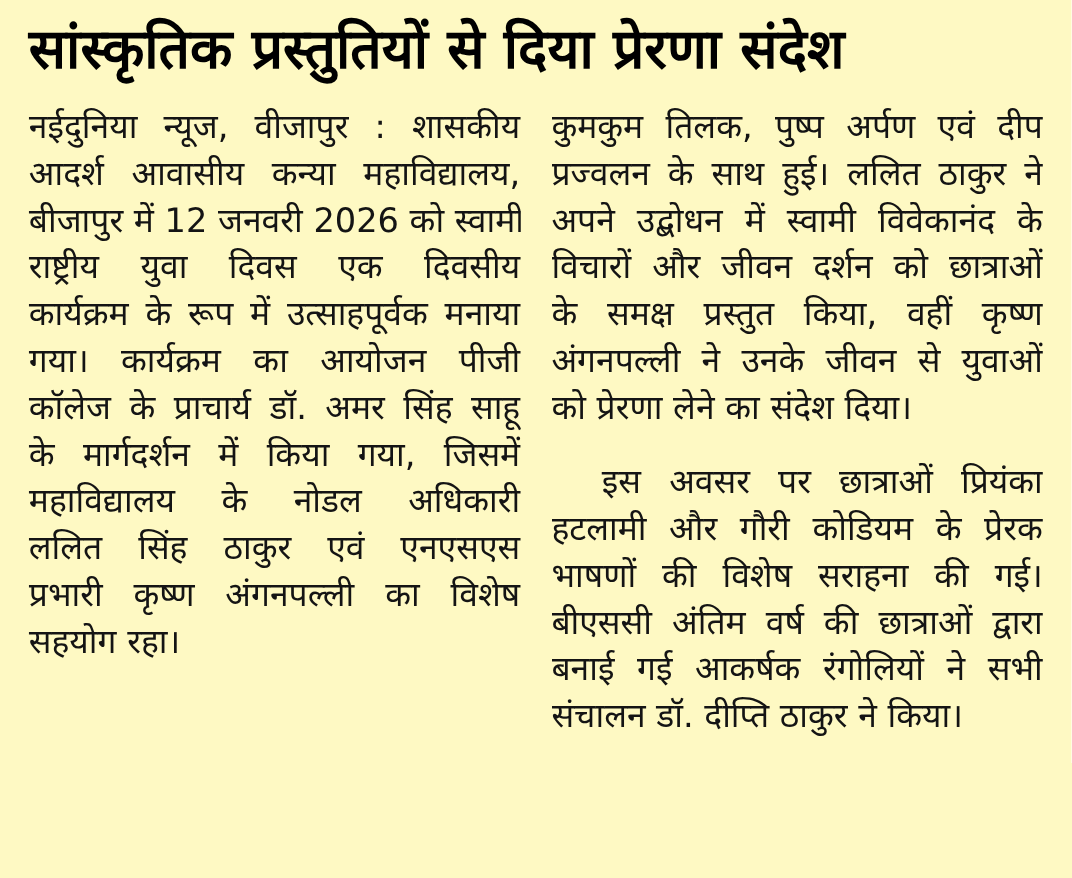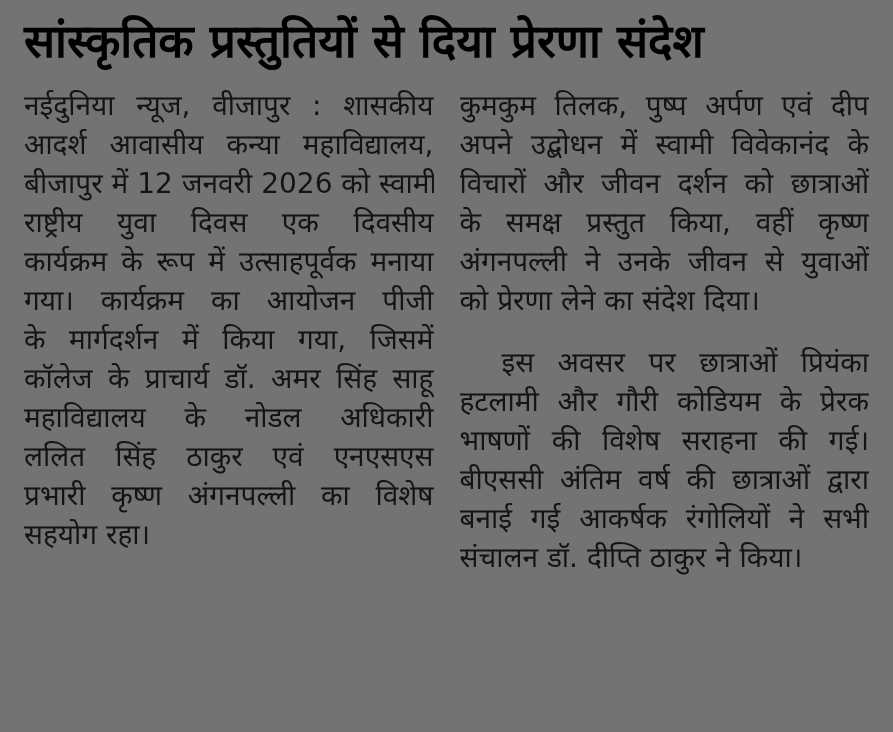--- a/index.html
+++ b/index.html
@@ -5,21 +5,21 @@
   html, body {
     margin: 0;
     padding: 0;
     background: #ffffff;
   }
   .page {
     position: relative;
     width: 893px;
     height: 732px;
     box-sizing: border-box;
-    background: #737373;
+    background: #fef9c3;
     color: #161616;
     font-family: "DejaVu Sans", sans-serif;
     padding: 12px 24px 0 24px;
     overflow: hidden;
   }
   .headline {
     font-size: 46px;
     line-height: 1.3;
     font-weight: 700;
     color: #000000;
@@ -66,32 +66,33 @@
   <div class="columns">
 
     <div class="col">
       <div class="para">
         <div class="line">नईदुनिया न्यूज, वीजापुर : शासकीय</div>
         <div class="line">आदर्श आवासीय कन्या महाविद्यालय,</div>
         <div class="line">बीजापुर में 12 जनवरी 2026 को स्वामी</div>
         <div class="line">राष्ट्रीय युवा दिवस एक दिवसीय</div>
         <div class="line">कार्यक्रम के रूप में उत्साहपूर्वक मनाया</div>
         <div class="line">गया। कार्यक्रम का आयोजन पीजी</div>
+        <div class="line">कॉलेज के प्राचार्य डॉ. अमर सिंह साहू</div>
         <div class="line">के मार्गदर्शन में किया गया, जिसमें</div>
-        <div class="line">कॉलेज के प्राचार्य डॉ. अमर सिंह साहू</div>
         <div class="line">महाविद्यालय के नोडल अधिकारी</div>
         <div class="line">ललित सिंह ठाकुर एवं एनएसएस</div>
         <div class="line">प्रभारी कृष्ण अंगनपल्ली का विशेष</div>
         <div class="line end">सहयोग रहा।</div>
       </div>
     </div>
 
     <div class="col">
       <div class="para">
         <div class="line">कुमकुम तिलक, पुष्प अर्पण एवं दीप</div>
+        <div class="line">प्रज्वलन के साथ हुई। ललित ठाकुर ने</div>
         <div class="line">अपने उद्बोधन में स्वामी विवेकानंद के</div>
         <div class="line">विचारों और जीवन दर्शन को छात्राओं</div>
         <div class="line">के समक्ष प्रस्तुत किया, वहीं कृष्ण</div>
         <div class="line">अंगनपल्ली ने उनके जीवन से युवाओं</div>
         <div class="line end">को प्रेरणा लेने का संदेश दिया।</div>
       </div>
       <div class="para">
         <div class="line indent">इस अवसर पर छात्राओं प्रियंका</div>
         <div class="line">हटलामी और गौरी कोडियम के प्रेरक</div>
         <div class="line">भाषणों की विशेष सराहना की गई।</div>

